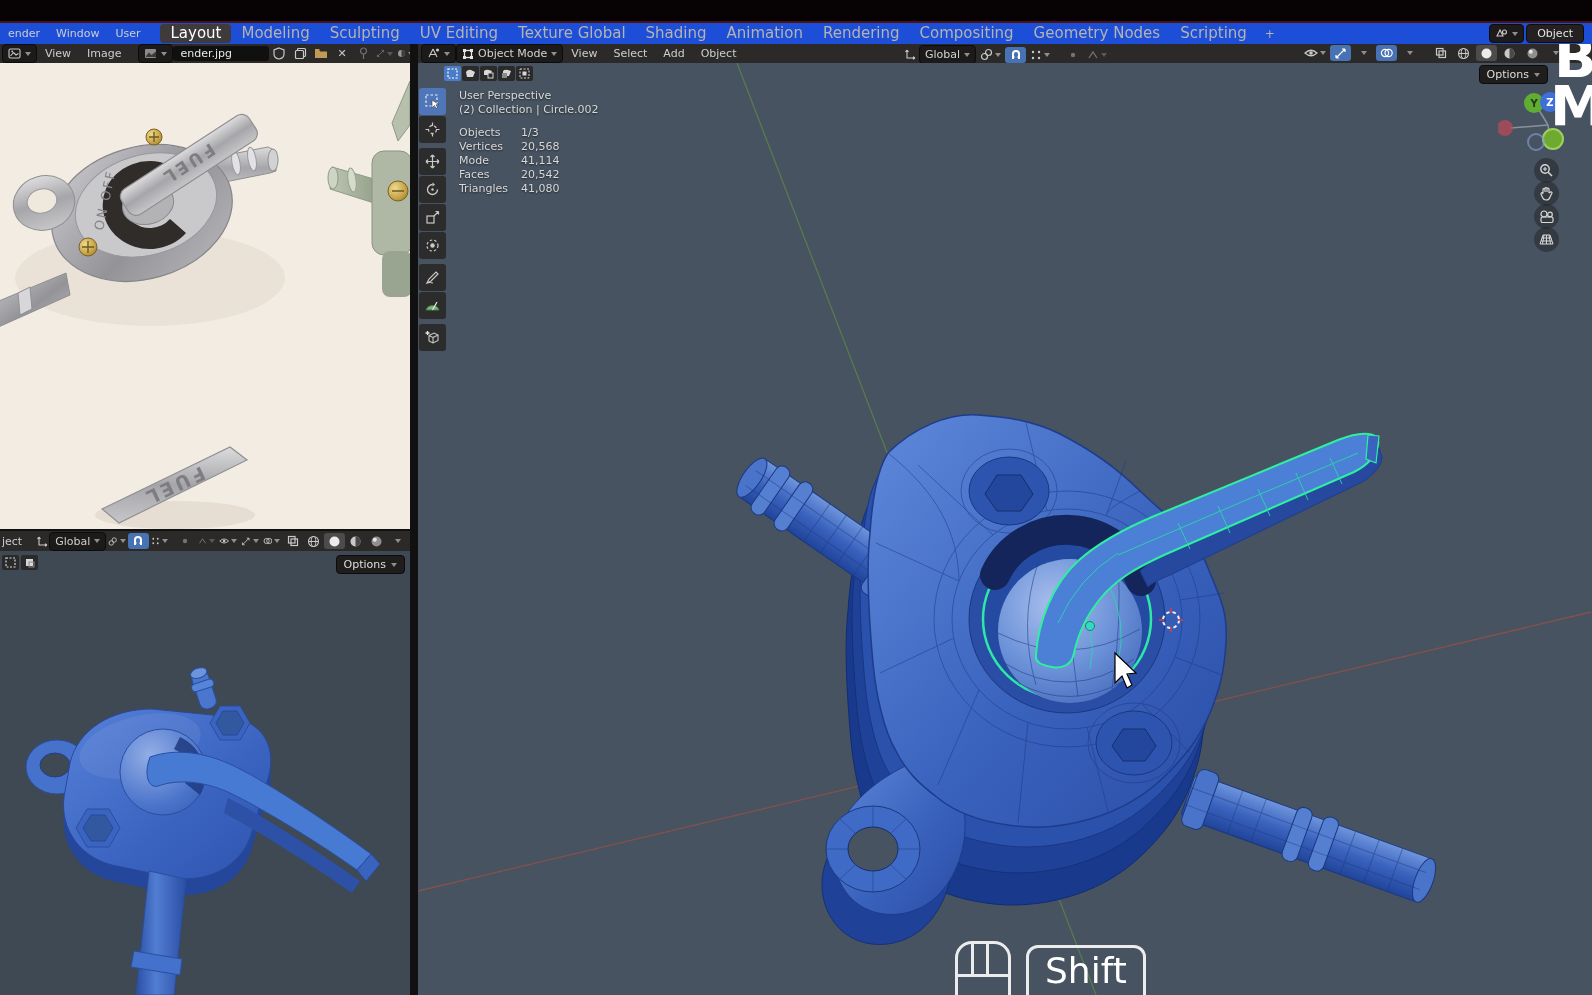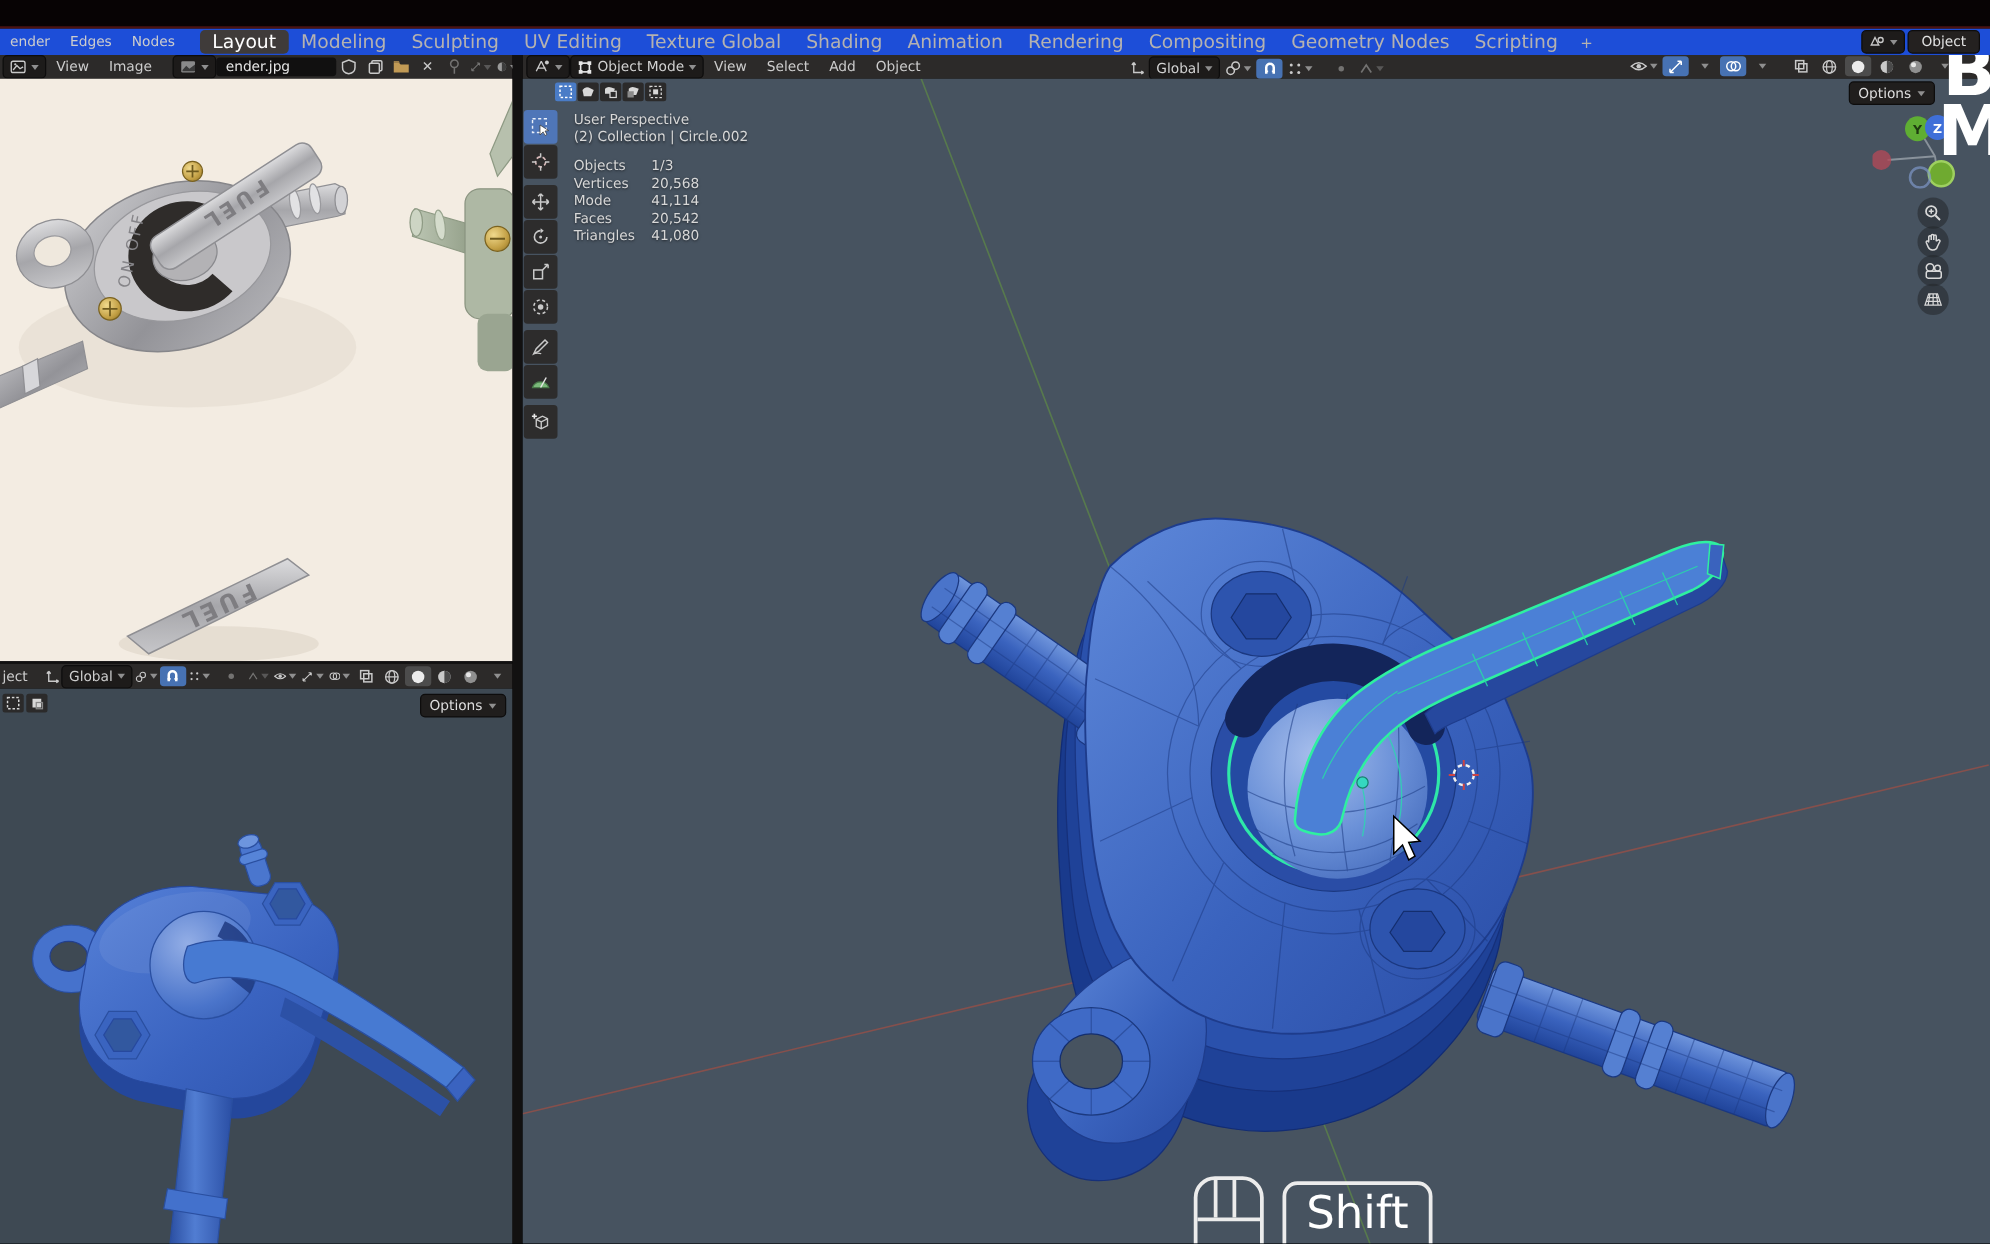--- a/index.html
+++ b/index.html
@@ -69,22 +69,22 @@
 </style>
 </head>
 <body>
 
 <div id="app">
 
   <div class="abs videoband"></div>
 
   <div class="abs topbar">
     <span class="menu">ender</span>
-    <span class="menu">Edges</span>
-    <span class="menu">Nodes</span>
+    <span class="menu">Window</span>
+    <span class="menu">User</span>
     <div class="tabs">
       <span class="tab active">Layout</span>
       <span class="tab">Modeling</span>
       <span class="tab">Sculpting</span>
       <span class="tab">UV Editing</span>
       <span class="tab">Texture Global</span>
       <span class="tab">Shading</span>
       <span class="tab">Animation</span>
       <span class="tab">Rendering</span>
       <span class="tab">Compositing</span>

